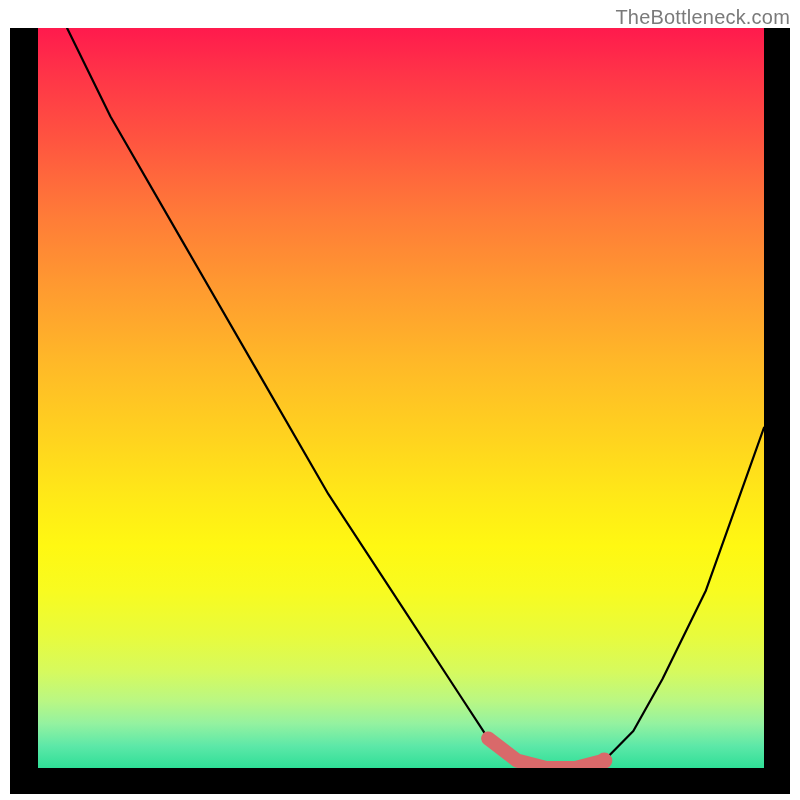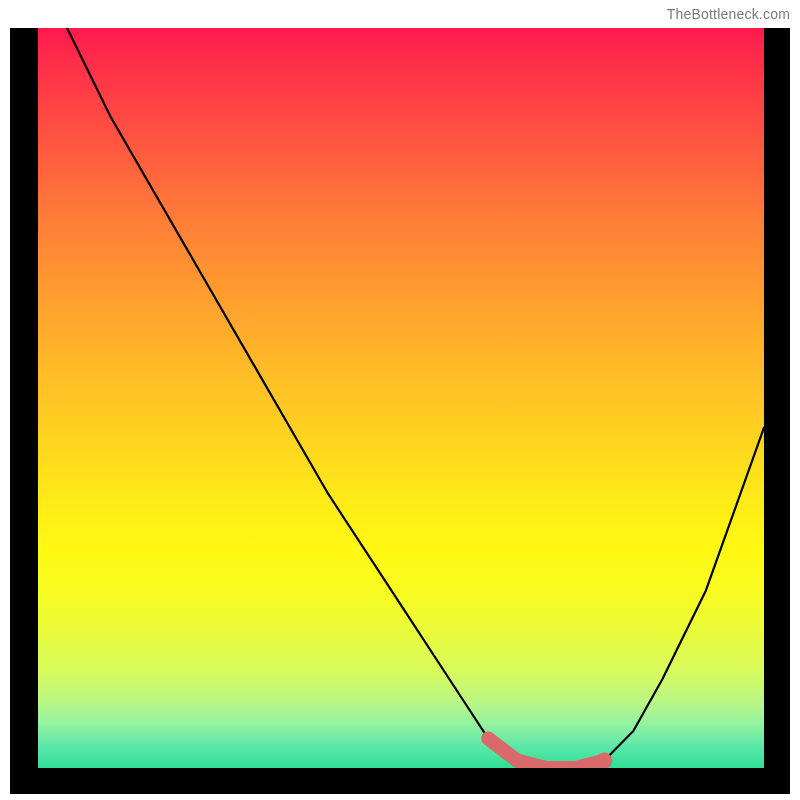--- a/index.html
+++ b/index.html
@@ -14,21 +14,21 @@
   .frame {
     position: relative;
     width: 800px;
     height: 800px;
     background: #ffffff;
   }
   .watermark {
     position: absolute;
     top: 6px;
     right: 10px;
-    font-size: 14px;
+    font-size: 20px;
     color: #7a7a7a;
     font-weight: 500;
     letter-spacing: 0.2px;
     z-index: 10;
   }
   .plot-outer {
     position: absolute;
     left: 10px;
     top: 28px;
     width: 780px;

